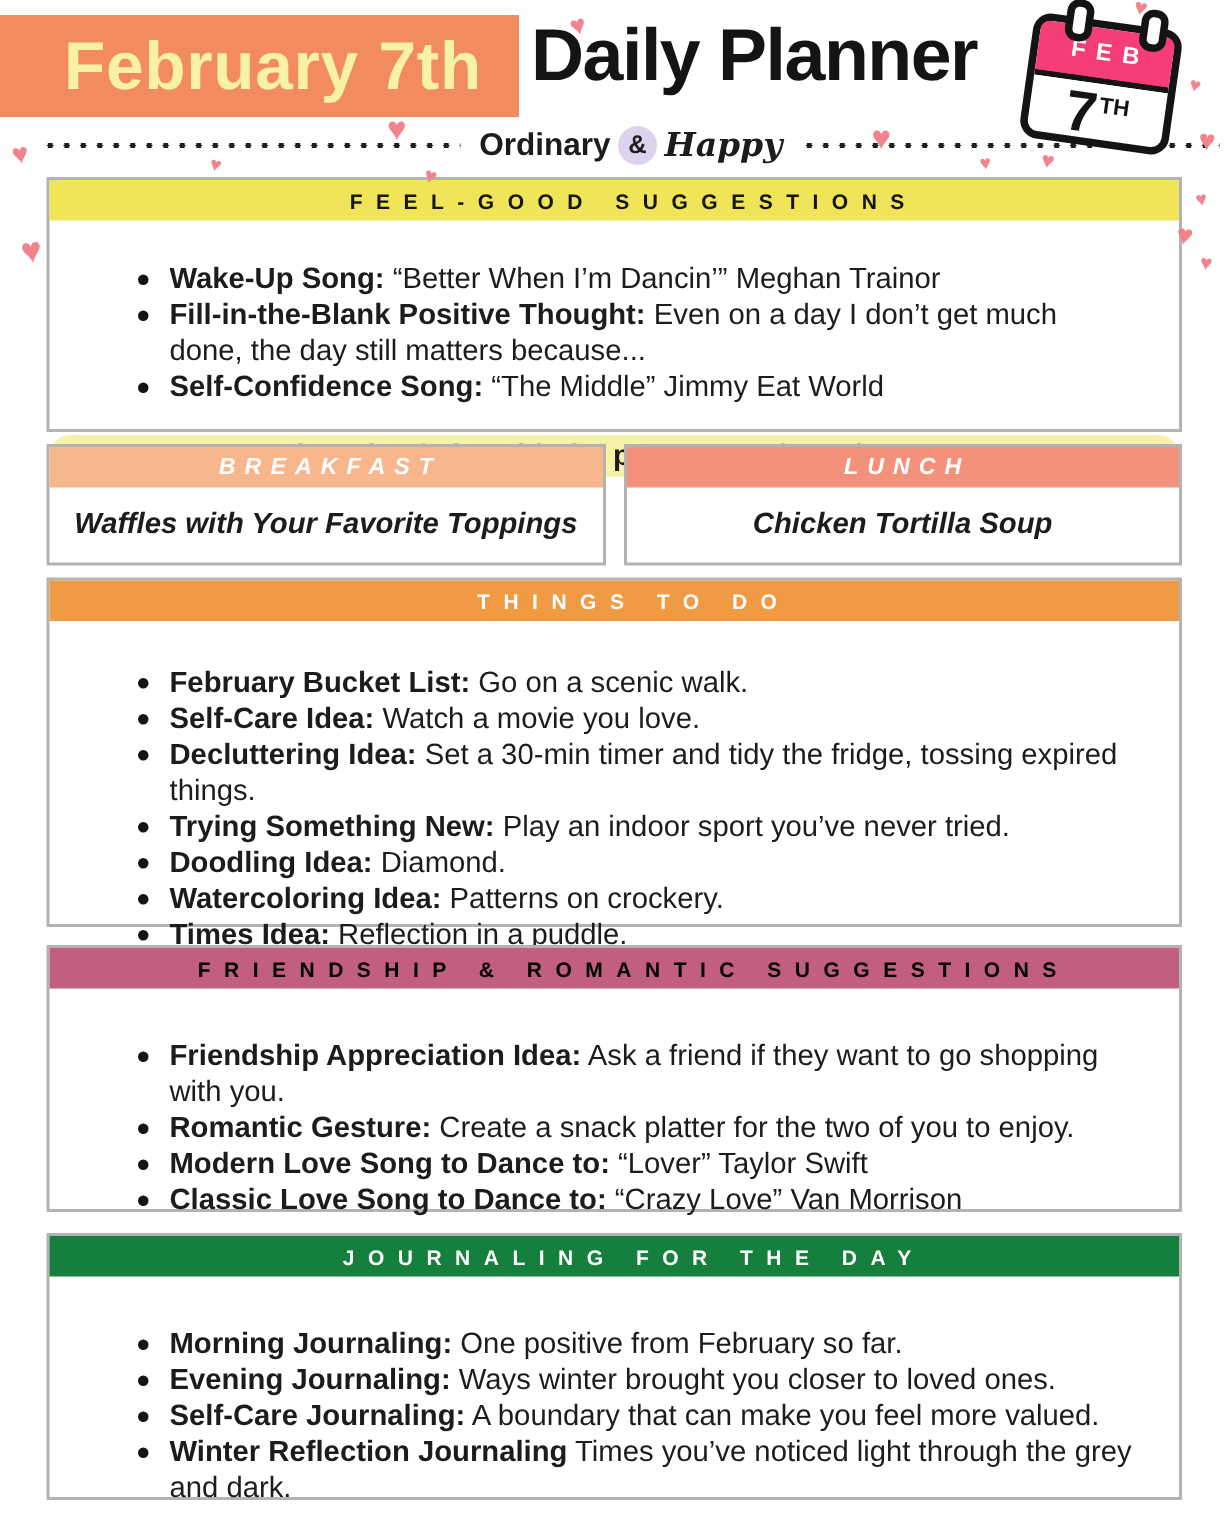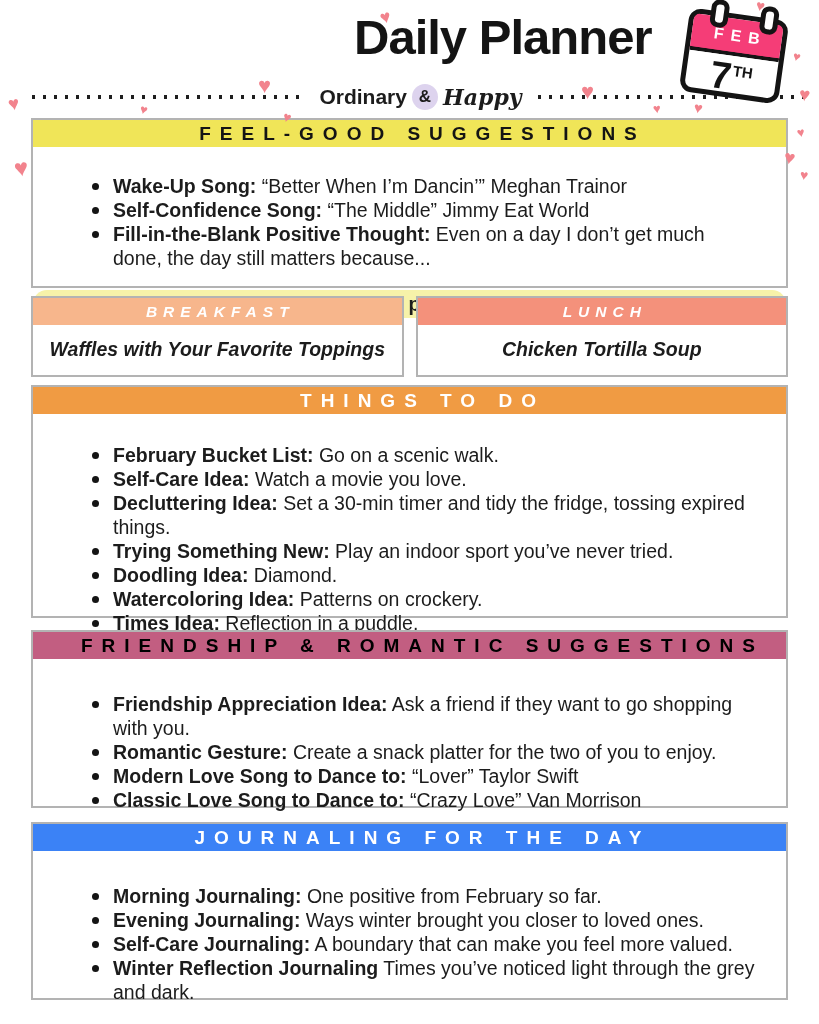--- a/index.html
+++ b/index.html
@@ -66,26 +66,26 @@
   
   .heart{position:absolute;color:#F2838D;z-index:6;line-height:1;}
 
   
   .box{
     position:absolute;left:31px;width:757px;background:#fff;
     border:2px solid #b3b3b3;box-sizing:border-box;display:flex;flex-direction:column;
   }
   .box-title{
     height:27px;flex:0 0 27px;display:flex;align-items:center;justify-content:center;
-    font-weight:800;font-size:19px;letter-spacing:9px;white-space:nowrap;padding-left:26px;
+    font-weight:800;font-size:14px;letter-spacing:9px;white-space:nowrap;padding-left:26px;
   }
   .t-yellow{background:#F0E558;color:#141414;}
   .t-orange{background:#F09B43;color:#ffffff;}
   .t-rose{background:#C25E81;color:#000000;}
-  .t-salmon{background:#3b82f6;color:#ffffff;}
+  .t-salmon{background:#15803d;color:#ffffff;}
 
   ul.blist{
     list-style:none;margin:16px;padding:11px 14px 4px 64px;
   }
   ul.blist li{
     position:relative;font-size:19.5px;line-height:24px;color:#1c1c1c;
   }
   ul.blist li::before{
     content:"";position:absolute;left:-21px;top:9px;width:7px;height:7px;
     border-radius:50%;background:#141414;
@@ -141,20 +141,23 @@
   <span class="heart" style="left:283px;top:110px;font-size:14px;transform:rotate(18deg);">♥</span>
   <span class="heart" style="left:653px;top:102px;font-size:13px;transform:rotate(-6deg);">♥</span>
   <span class="heart" style="left:694px;top:100px;font-size:15px;transform:rotate(10deg);">♥</span>
   <span class="heart" style="left:793px;top:50px;font-size:13px;transform:rotate(14deg);">♥</span>
   <span class="heart" style="left:799px;top:85px;font-size:19px;transform:rotate(5deg);">♥</span>
   <span class="heart" style="left:797px;top:126px;font-size:13px;transform:rotate(-10deg);">♥</span>
   <span class="heart" style="left:784px;top:148px;font-size:19px;transform:rotate(10deg);">♥</span>
   <span class="heart" style="left:14px;top:156px;font-size:24px;transform:rotate(-8deg);">♥</span>
   <span class="heart" style="left:800px;top:168px;font-size:14px;transform:rotate(6deg);">♥</span>
 
+  <div class="date-banner">
+    <span>February 7th</span>
+  </div>
   <h1 class="page-title">Daily Planner</h1>
 
   <div class="calendar">
     <span class="ring ring-l"></span>
     <span class="ring ring-r"></span>
     <div class="cal-top">
       <span>FEB</span>
     </div>
     <div class="cal-bottom">
       <span class="day">7</span>
@@ -169,22 +172,22 @@
       <span class="amp">&amp;</span>
       <i>Happy</i>
     </span>
     <span class="dots"></span>
   </div>
 
   <div class="box box-suggestions">
     <div class="box-title t-yellow">FEEL-GOOD SUGGESTIONS</div>
     <ul class="blist">
       <li><b>Wake-Up Song:</b> <span>“Better When I’m Dancin’” Meghan Trainor</span></li>
+      <li><b>Fill-in-the-Blank Positive Thought:</b> <span>Even on a day I don’t get much done, the day still matters because...</span></li>
       <li><b>Self-Confidence Song:</b> <span>“The Middle” Jimmy Eat World</span></li>
-      <li><b>Fill-in-the-Blank Positive Thought:</b> <span>Even on a day I don’t get much done, the day still matters because...</span></li>
     </ul>
     <div class="highlight">Today, simply be with the person you love the most.</div>
   </div>
 
   <div class="meal-row">
     <div class="meal-box">
       <div class="meal-title m-breakfast">BREAKFAST</div>
       <div class="meal-text">Waffles with Your Favorite Toppings</div>
     </div>
     <div class="meal-box">

